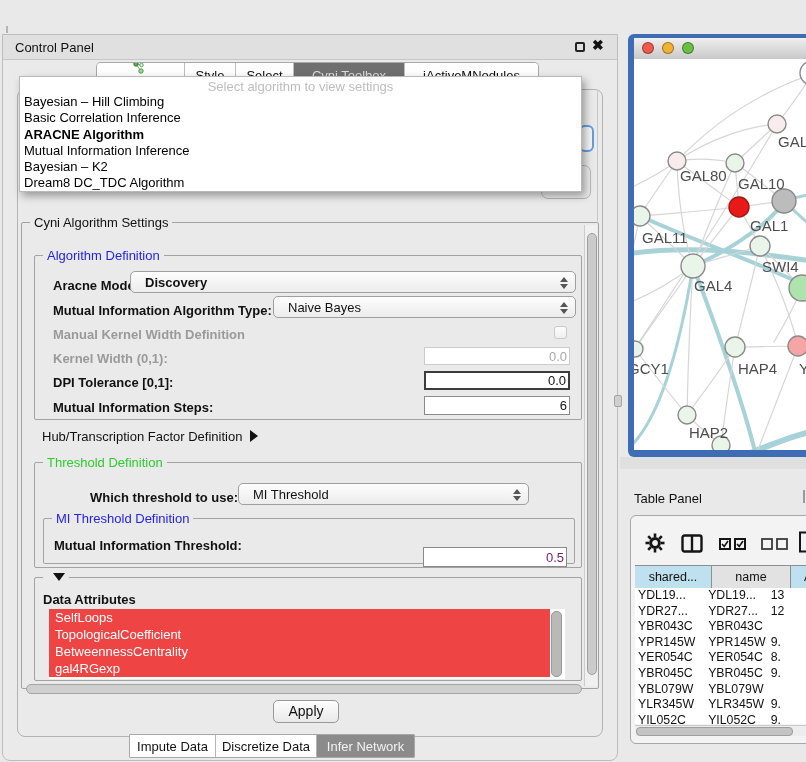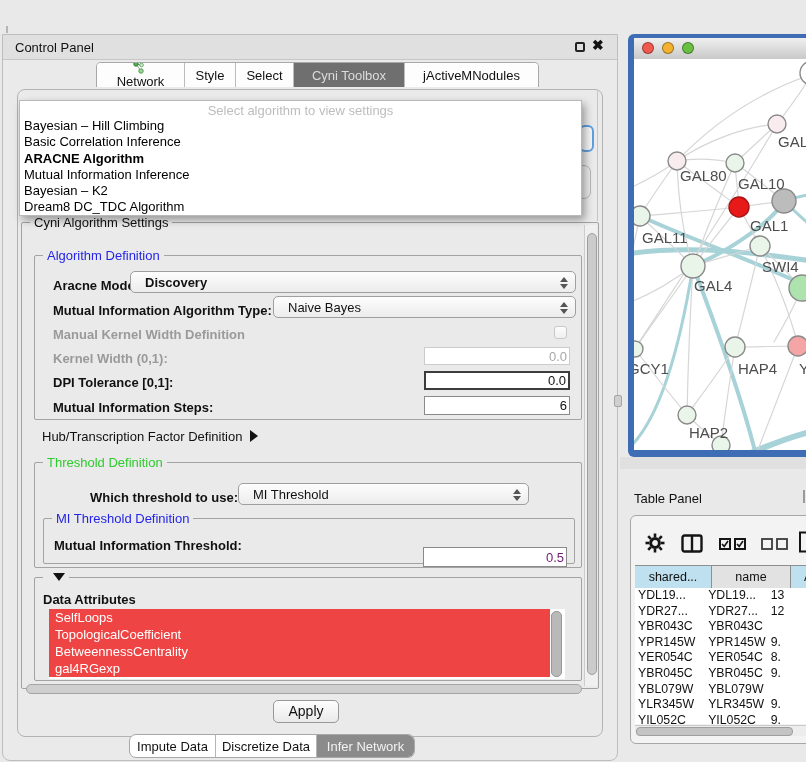--- a/index.html
+++ b/index.html
@@ -12,21 +12,21 @@
   .floatic{left:572px;top:7px;width:10px;height:10px;border:2px solid #222;border-radius:2px;}
   .closeic{left:589px;top:2px;font-size:14px;font-weight:bold;color:#111;}
   .tabstrip{left:93px;top:27px;height:25px;display:flex;border:1px solid #a8a8a8;border-bottom:none;border-radius:5px 5px 0 0;background:#fdfdfd;overflow:hidden;}
   .tab{display:flex;align-items:center;justify-content:center;font-size:13px;color:#111;background:#fdfdfd;}
   .tab+.tab{border-left:1px solid #bcbcbc;}
   .tab.sel{background:#6f6f6f;color:#dcdcdc;}
   .tab:nth-child(1){width:87px;flex-direction:column;} .tab:nth-child(2){width:50px;} .tab:nth-child(3){width:57px;} .tab:nth-child(4){width:110px;} .tab:nth-child(5){width:133px;}
   .neticon{display:inline-block;width:13px;height:13px;margin-right:4px;}
   .innerpanel{left:14px;top:54px;width:586px;height:648px;border:1px solid #b3b3b3;border-radius:8px;background:#eaeaea;}
   
-  .popup{left:16px;top:65px;width:563px;height:116px;background:#fff;border:1px solid #b9b9b9;box-shadow:3px 4px 8px rgba(0,0,0,.35);z-index:30;}
+  .popup{left:16px;top:41px;width:563px;height:116px;background:#fff;border:1px solid #b9b9b9;box-shadow:3px 4px 8px rgba(0,0,0,.35);z-index:30;}
   .ddph{width:100%;text-align:center;color:#bdbdbd;padding-top:2px;height:15px;}
   .dd-item{height:16.3px;line-height:16.3px;padding-left:4px;color:#000;}
   .dd-item.b{font-weight:bold;}
   
   .fragblue{left:576px;top:90px;width:15px;height:27px;border:2px solid #5f9fe0;border-radius:6px;background:#f4f4f4;z-index:5;}
   .fragbox{left:538px;top:130px;width:50px;height:34px;border:1px solid #b7b7b7;border-radius:7px;z-index:5;}
   .fragline{left:594px;top:56px;width:1px;height:130px;background:#c6c6c6;z-index:4;}
   
   .grp{border:1px solid #a3a3a3;border-radius:2px;}
   .legend{position:absolute;top:-8px;left:8px;background:#eaeaea;padding:0 4px;font-size:13px;white-space:nowrap;}
@@ -42,21 +42,21 @@
   .cb{border:1.5px solid #c9c9c9;border-radius:3px;background:linear-gradient(#fdfdfd,#efefef);}
   .tri-r{display:inline-block;width:0;height:0;border-top:6px solid transparent;border-bottom:6px solid transparent;border-left:8px solid #111;margin-left:8px;vertical-align:-1px;}
   .tri-d{display:inline-block;width:0;height:0;border-left:6px solid transparent;border-right:6px solid transparent;border-top:8px solid #111;margin-left:6px;vertical-align:1px;}
   .vsb{background:#f0f0f0;border-left:1px solid #ccc;}
   .vsb .thumb{position:absolute;left:2px;top:8px;width:8px;background:#cbcbcb;border:1px solid #9e9e9e;border-radius:5px;}
   .attr-list{background:#fff;overflow:hidden;}
   .attr-item{height:17px;line-height:17px;color:#fff;background:#ef4444;padding-left:6px;width:501px;box-sizing:border-box;}
   .attr-sb{position:absolute;right:3px;top:2px;width:9px;height:64px;background:#b9b9b9;border:1px solid #999;border-radius:5px;}
   .hsb{background:#cfcfcf;border:1px solid #a5a5a5;border-radius:5px;}
   .applybtn{left:270px;top:665px;width:66px;height:23px;background:linear-gradient(#fdfdfd,#e9e9e9);border:1px solid #989898;border-radius:5px;font-size:14px;text-align:center;line-height:21px;}
-  .btabs{left:126px;top:699px;height:24px;display:flex;border:1px solid #a8a8a8;border-radius:7px;background:#fff;overflow:hidden;}
+  .btabs{left:126px;top:699px;height:24px;display:flex;border:1px solid #a8a8a8;border-radius:1px;background:#fff;overflow:hidden;}
   .btab{display:flex;align-items:center;justify-content:center;font-size:13px;}
   .btab+.btab{border-left:1px solid #b5b5b5;}
   .btab.sel{background:#8b8b8b;color:#f2f2f2;}
   .btab:nth-child(1){width:85px;} .btab:nth-child(2){width:100px;} .btab:nth-child(3){width:97px;}
   
   .netframe{left:628px;top:8px;width:200px;height:423px;background:#3f6db5;border-radius:6px 0 0 6px;}
   .nettitle{position:absolute;left:6px;top:4px;width:194px;height:21px;background:linear-gradient(#efefef,#c9c9c9);border-bottom:1px solid #9c9c9c;}
   .light{display:inline-block;width:12px;height:12px;border-radius:50%;margin:4px 0 0 8px;border:1px solid rgba(0,0,0,.35);box-sizing:border-box;}
   .netcanvas{position:absolute;left:6px;top:25px;width:194px;height:391px;background:#fff;overflow:hidden;}
   #net-svg text{font-family:"Liberation Sans",sans-serif;font-size:15px;fill:#4d4d4d;}

